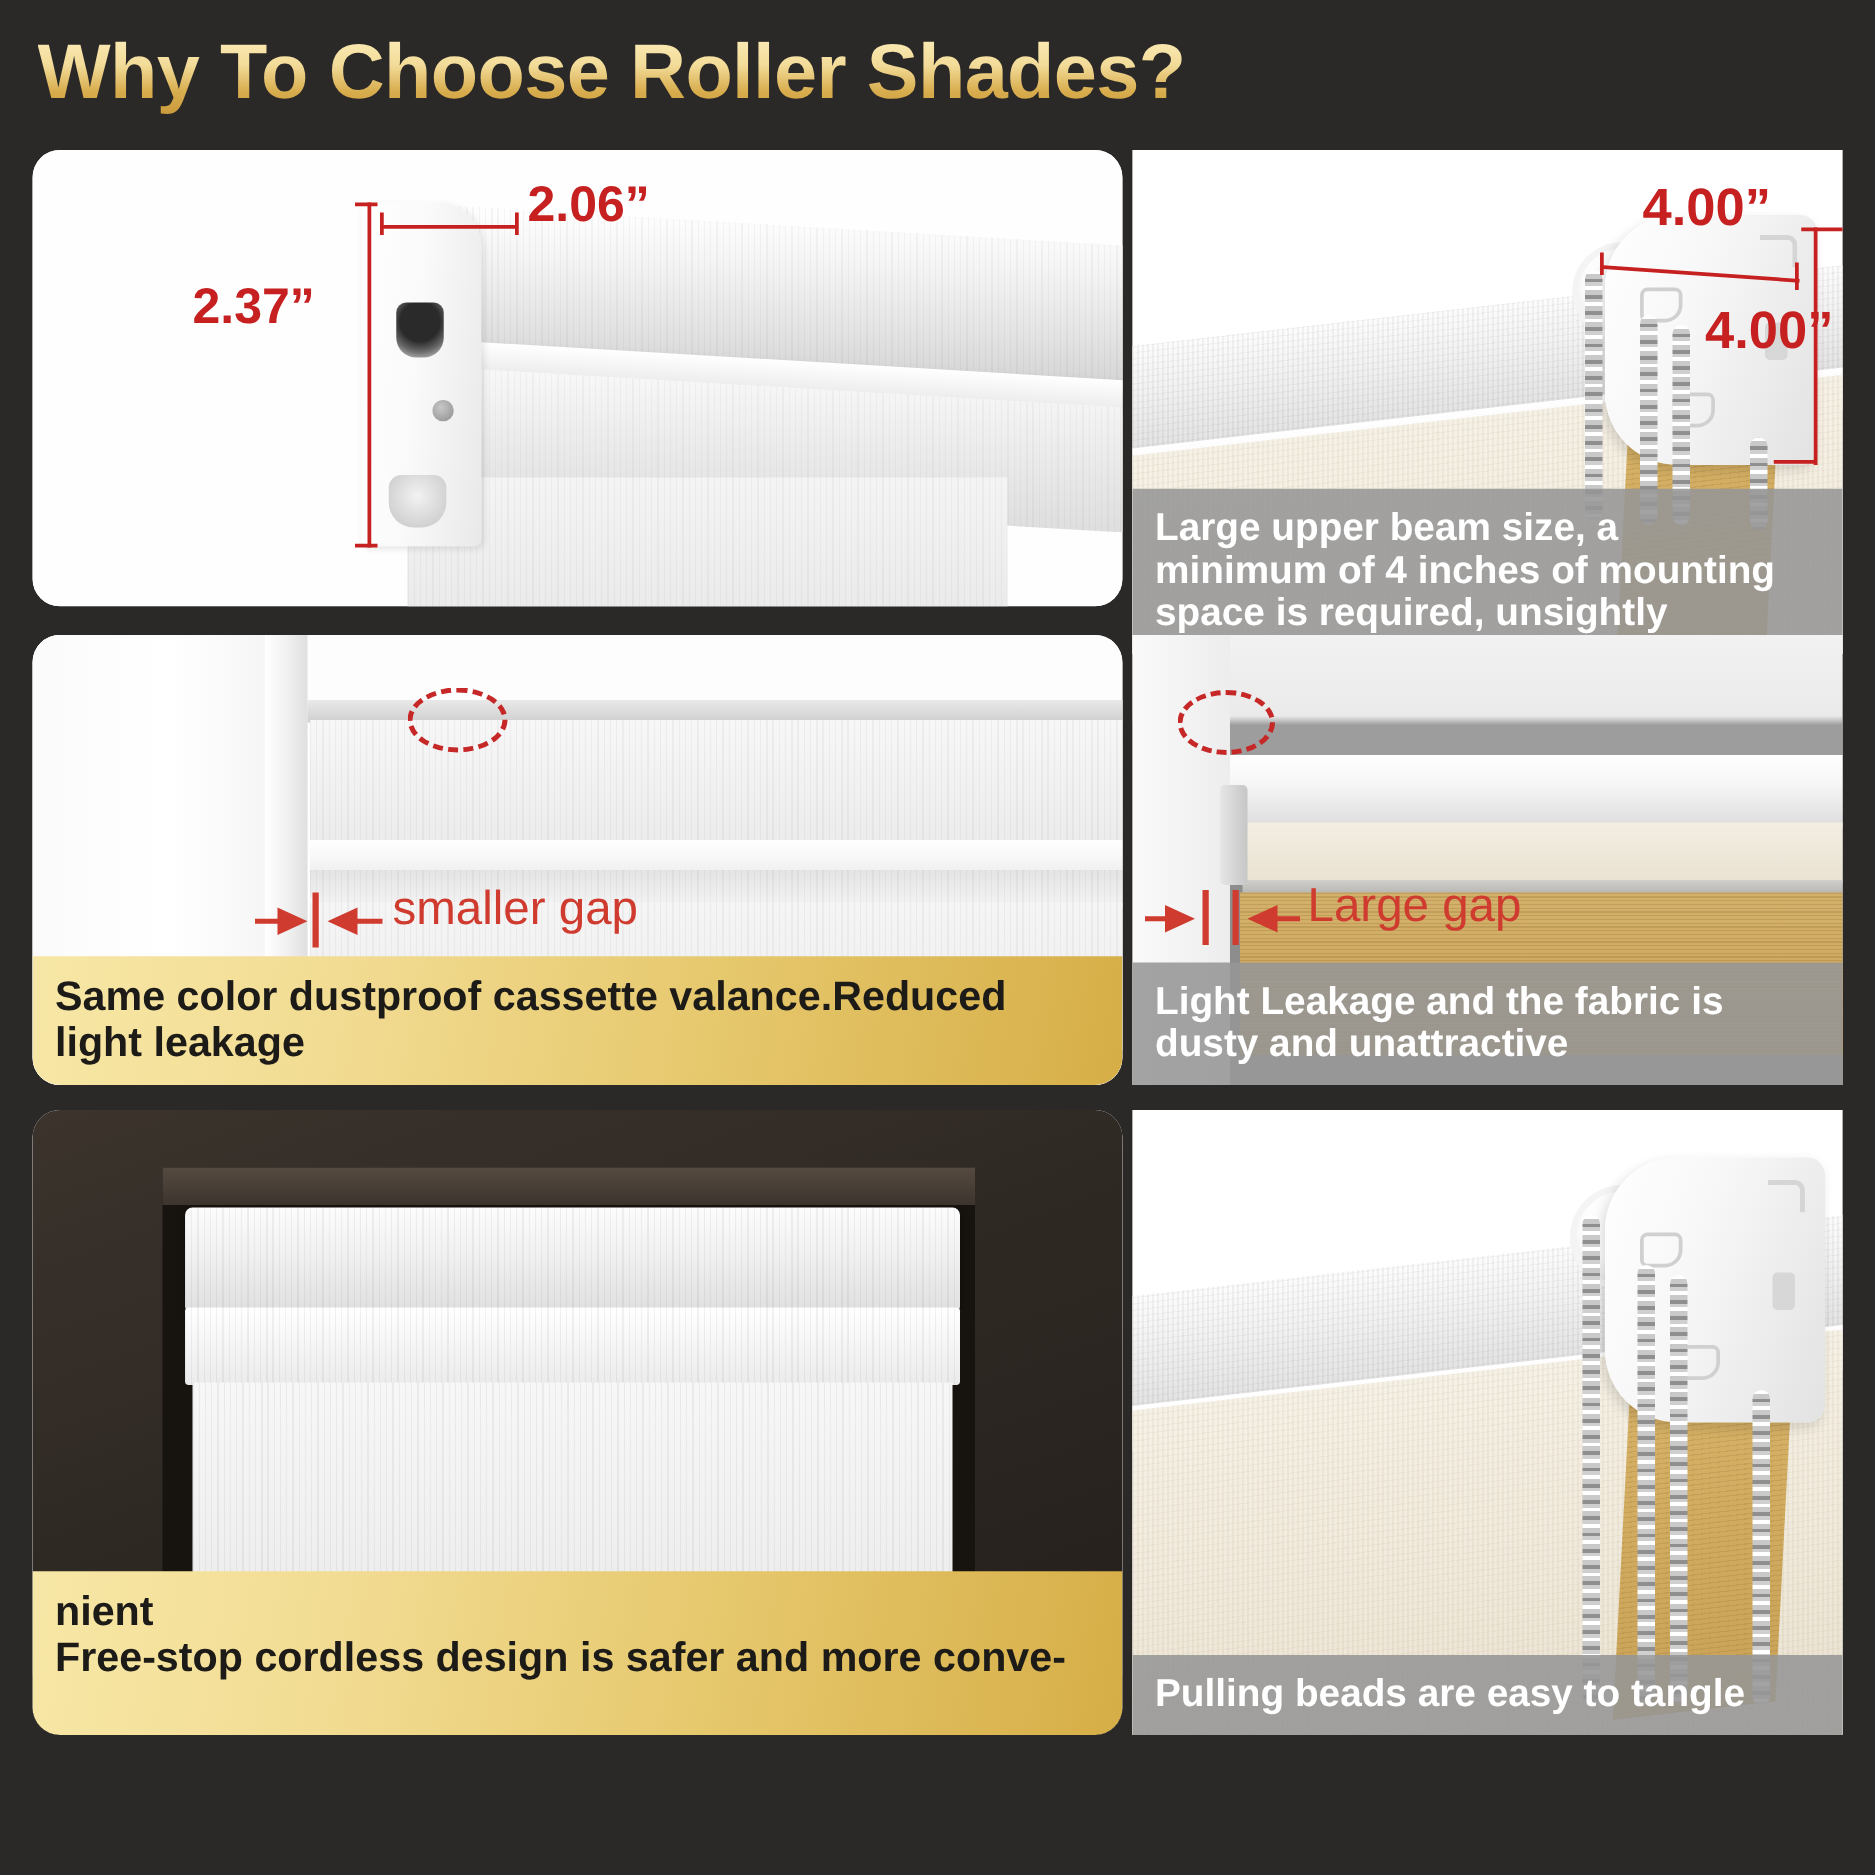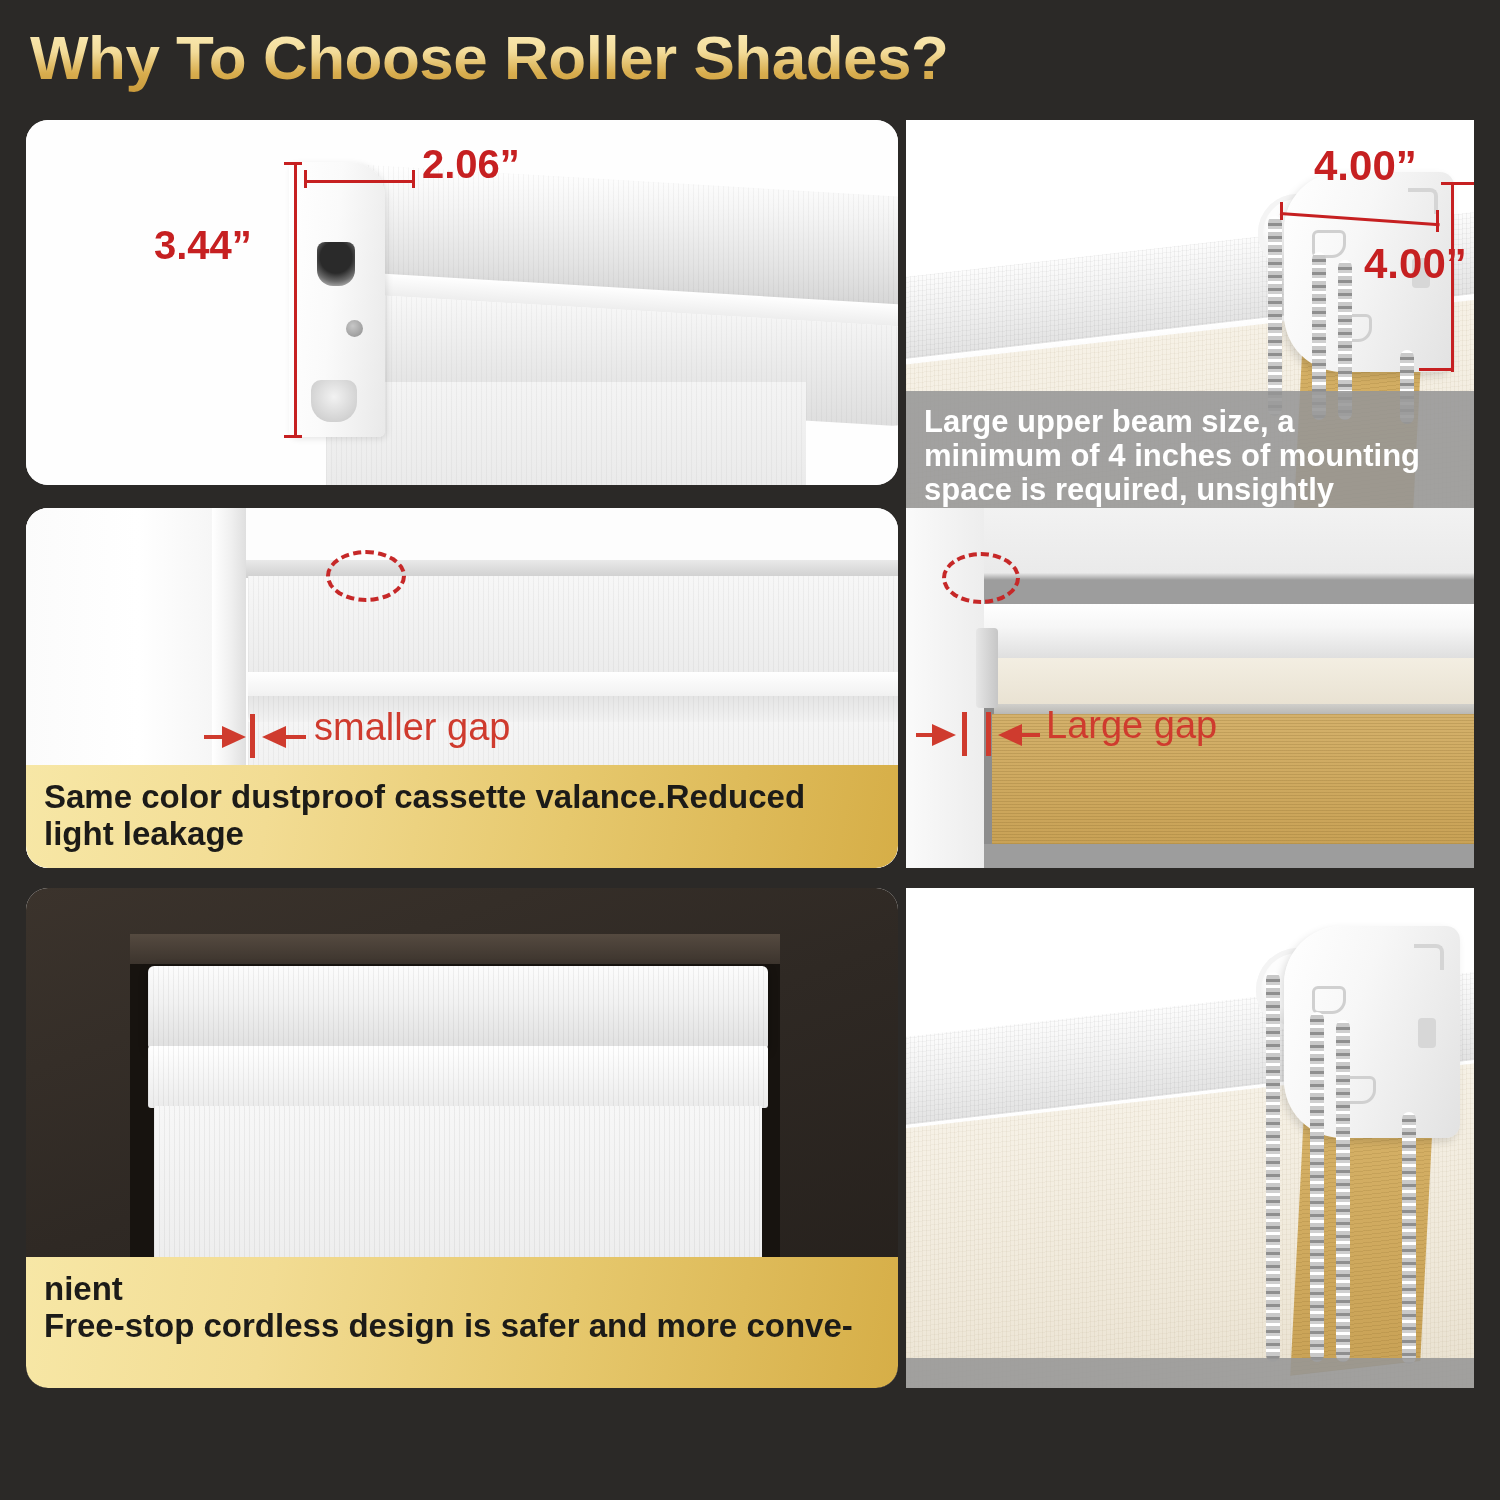--- a/index.html
+++ b/index.html
@@ -341,21 +341,21 @@
       </div>
 
       <div class="dim-line dim-h" style="left:278px; top:60px; width:110px;"></div>
       <div class="tick-v" style="left:278px; top:50px;"></div>
       <div class="tick-v" style="left:386px; top:50px;"></div>
       <div class="dim-label" style="left:396px; top:22px; font-size:40px;">2.06”</div>
 
       <div class="dim-line dim-v" style="left:268px; top:42px; height:276px;"></div>
       <div class="tick-h" style="left:258px; top:42px;"></div>
       <div class="tick-h" style="left:258px; top:315px;"></div>
-      <div class="dim-label" style="left:128px; top:103px; font-size:40px;">3.44”</div>
+      <div class="dim-label" style="left:128px; top:103px; font-size:40px;">2.37”</div>
     </div>
   </div>
 
   <div class="panel bad p-r1r">
     <div class="scene" style="background:#fff;">
       <div class="beam-top"></div>
       <div class="beam-lip"></div>
       <div class="fabric-cream"></div>
       <div class="fabric-tan" style="left:398px; top:196px; width:120px; height:220px;"></div>
 
@@ -424,20 +424,24 @@
       <div class="mount-clip"></div>
       <div class="dash-circle" style="left:36px; top:44px; width:78px; height:52px;"></div>
 
       <div class="arr arr-r" style="left:26px; top:216px;"></div>
       <div class="tail" style="left:10px; top:225px; width:20px;"></div>
       <div class="gap-bar" style="left:56px; top:204px; height:44px;"></div>
       <div class="gap-bar" style="left:80px; top:204px; height:44px;"></div>
       <div class="arr arr-l" style="left:92px; top:216px;"></div>
       <div class="tail" style="left:114px; top:225px; width:20px;"></div>
       <div class="gap-label" style="left:140px; top:196px; font-size:38px;">Large gap</div>
+    </div>
+    <div class="cap gray">
+      <span class="ln">Light Leakage and the fabric is</span>
+      <span class="ln">dusty and unattractive</span>
     </div>
   </div>
 
   <div class="panel good p-r3l">
     <div class="scene room">
       <div class="win-recess">
         <div class="win-glass" style="left:41px; top:284px;">
           <div class="sky-glow"></div>
           <div class="tree" style="left:18px; width:92px; height:118px;"></div>
           <div class="tree" style="left:96px; width:70px; height:86px;"></div>
@@ -476,16 +480,17 @@
         <div class="notch" style="right:24px; top:92px;"></div>
         <div class="arrowlogo" style="left:28px; top:60px;"></div>
         <div class="arrowlogo" style="left:58px; top:150px;"></div>
       </div>
       <div class="chain" style="left:360px; top:84px; height:390px;"></div>
       <div class="chain" style="left:404px; top:124px; height:350px;"></div>
       <div class="chain" style="left:430px; top:132px; height:342px;"></div>
       <div class="chain" style="left:496px; top:224px; height:252px;"></div>
     </div>
     <div class="cap gray">
+      <span class="ln">Pulling beads are easy to tangle</span>
     </div>
   </div>
 
 </div>
 
 </body></html>

